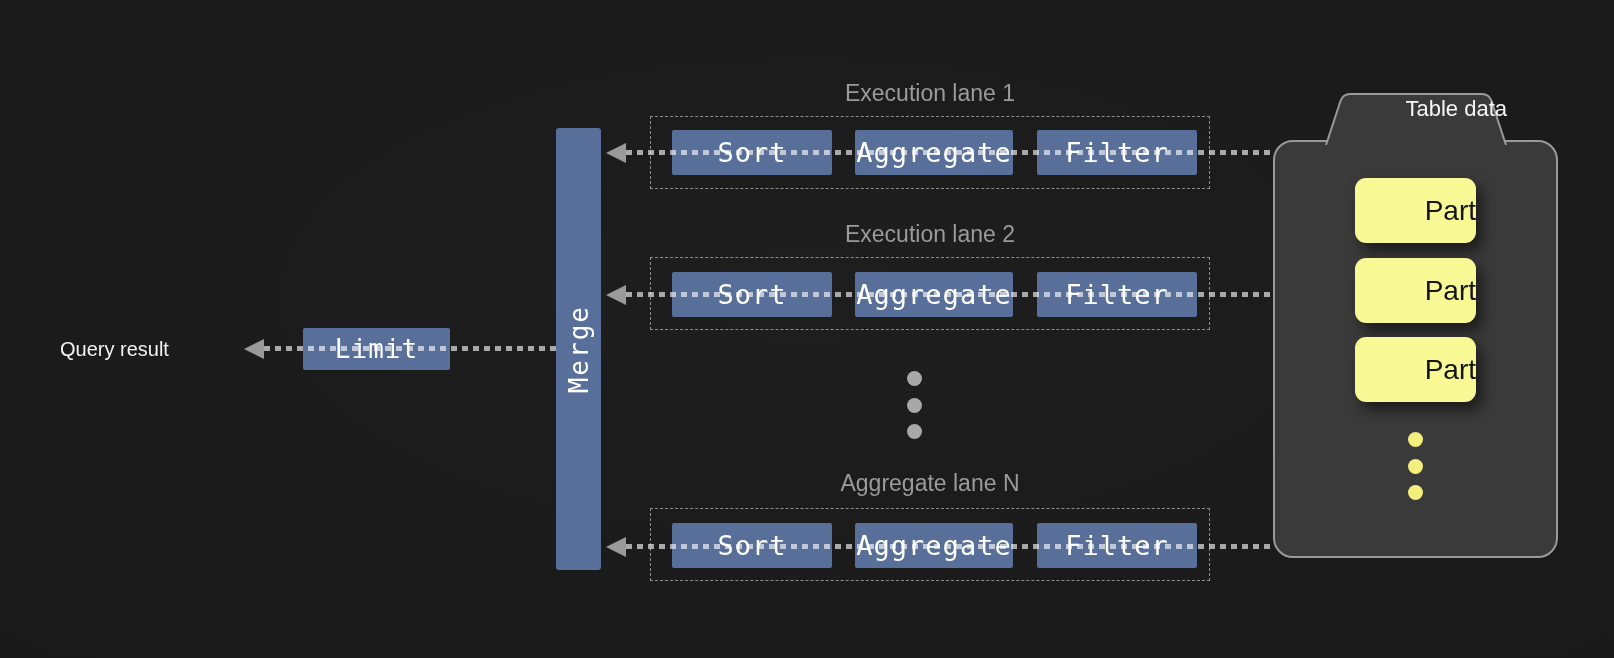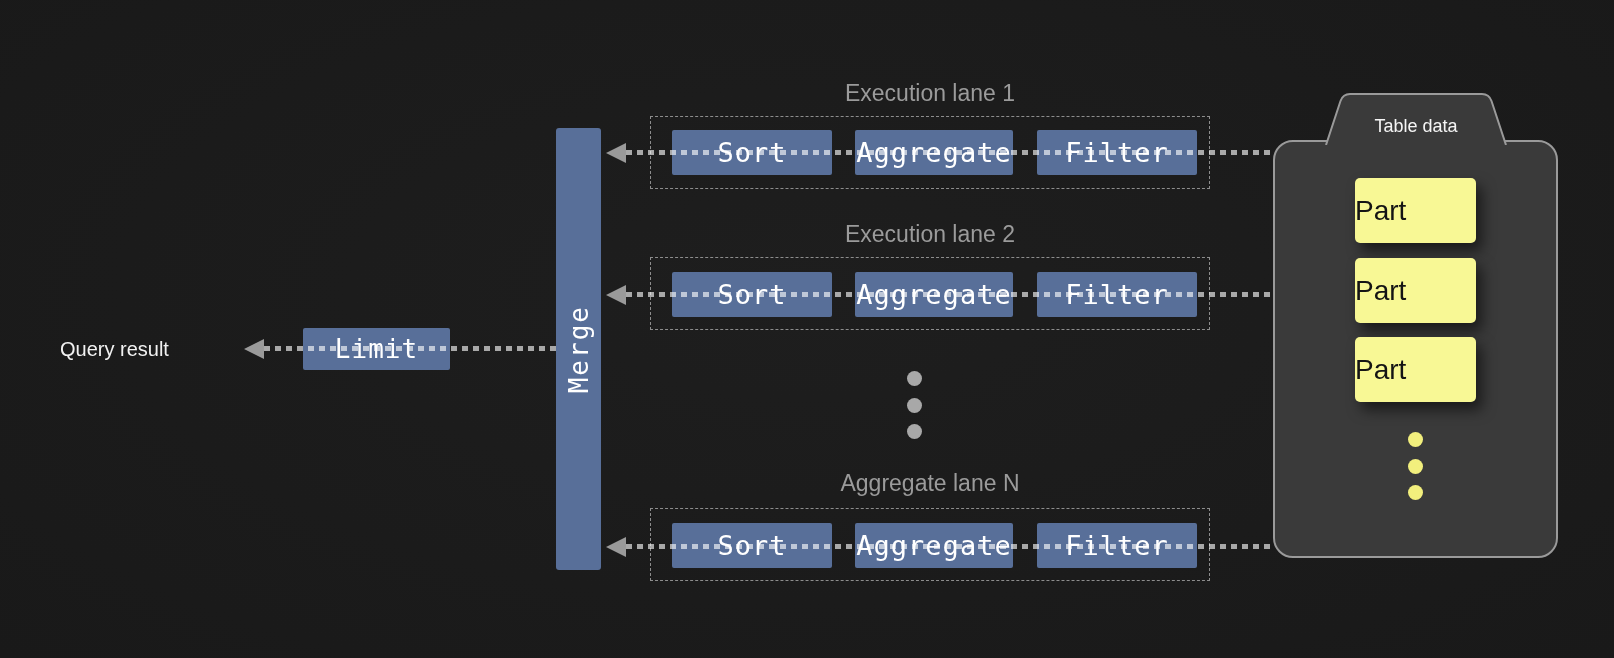--- a/index.html
+++ b/index.html
@@ -41,24 +41,24 @@
   
   #limit-box{left:303px;top:328px;width:147px;height:42px;background:#586f99;border-radius:2px;z-index:1;
     display:flex;align-items:center;justify-content:center;}
   #limit-box span{position:relative;z-index:3;color:#fff;font-size:26px;letter-spacing:1px;}
   
   #table-container{
     left:1273px;top:140px;width:285px;height:418px;box-sizing:border-box;
     background:#3a3a3a;border:2px solid #9a9a9a;border-radius:20px;z-index:1;
   }
   #table-tab{left:1325px;top:92px;width:182px;height:53px;z-index:2;}
-  #table-title{left:1325px;top:116px;width:182px;text-align:center;color:#f5f5f5;font-size:18px;z-index:3;}
+  #table-title{left:1325px;top:96px;width:182px;text-align:right;color:#f5f5f5;font-size:22px;z-index:3;}
   .partbox{
-    left:1355px;width:121px;height:65px;background:#f8f895;border-radius:5px;z-index:2;
-    display:flex;align-items:center;justify-content:flex-start;
+    left:1355px;width:121px;height:65px;background:#f8f895;border-radius:11px;z-index:2;
+    display:flex;align-items:center;justify-content:flex-end;
     box-shadow:6px 8px 14px rgba(0,0,0,0.55);
   }
   .partbox span{color:#141414;font-size:28px;}
   .dot{width:15px;height:15px;border-radius:50%;z-index:2;}
   .dot.gray{background:#a8a8a8;left:907px;}
   .dot.yellow{background:#f2ef7d;left:1408px;}
 </style>
 </head>
 <body>
 

